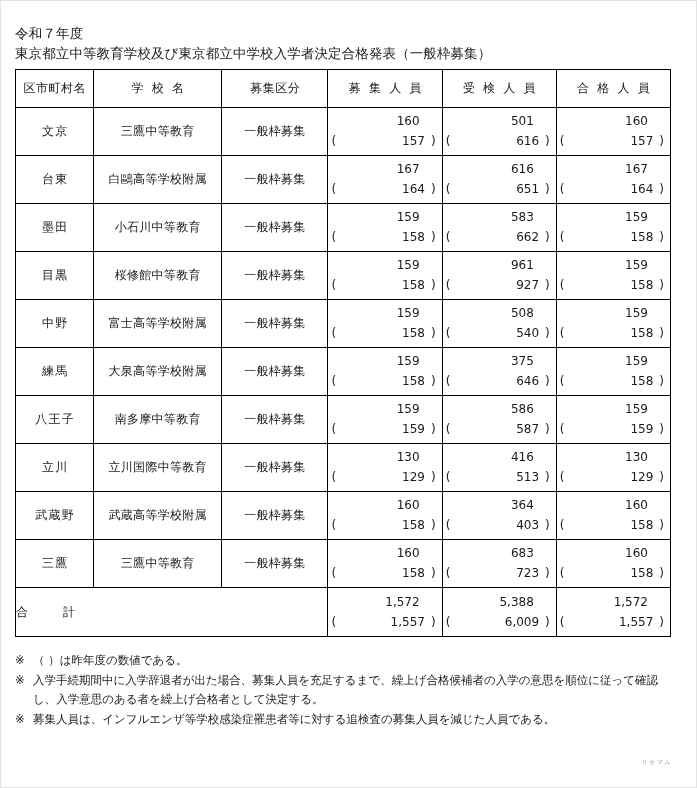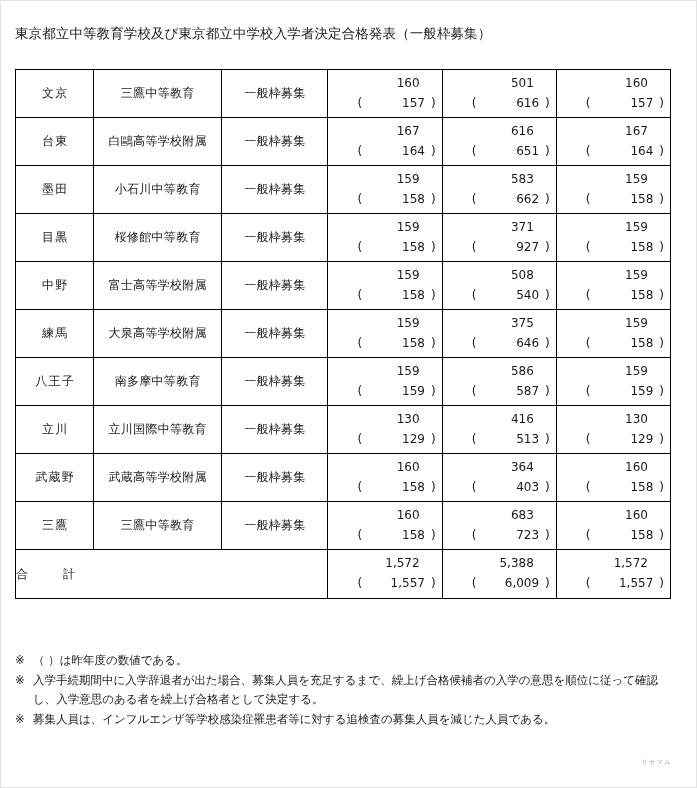--- a/index.html
+++ b/index.html
@@ -84,24 +84,24 @@
   }
   td.city { letter-spacing: 1.2px; text-indent: 1.2px; }
 
   
   td.num {
     padding: 0;
   }
   .numwrap {
     display: flex;
     flex-direction: column;
+    justify-content: center;
     height: 47px;
     box-sizing: border-box;
     padding: 3px 0 4px 0;
-    margin-left: 26px;
   }
   .num-cur {
     text-align: right;
     font-size: 12px;
     padding-right: 22px;
     line-height: 20px;
   }
   .num-prev {
     display: flex;
     align-items: baseline;
@@ -167,33 +167,42 @@
     line-height: 26px;
     font-family: "DejaVu Sans", "Liberation Sans", sans-serif;
   }
 </style>
 </head>
 <body>
 
 <div class="page">
 
   <div class="title-block">
+    <div class="title-line1">令和７年度</div>
     <div class="title-line2">東京都立中等教育学校及び東京都立中学校入学者決定合格発表（一般枠募集）</div>
   </div>
 
   <table class="results">
     <colgroup>
       <col class="col-city">
         <col class="col-school">
         <col class="col-cat">
       <col class="col-num">
         <col class="col-num">
         <col class="col-num">
     </colgroup>
     <tbody id="table-body">
+        <tr class="head-row">
+          <td class="tight">区市町村名</td>
+          <td>学 校 名</td>
+          <td class="tight">募集区分</td>
+          <td>募 集 人 員</td>
+          <td>受 検 人 員</td>
+          <td>合 格 人 員</td>
+        </tr>
         <tr class="data-row">
           <td class="city">文京</td>
           <td class="school">三鷹中等教育</td>
           <td class="cat">一般枠募集</td>
           <td class="num">
             <div class="numwrap">
               <div class="num-cur">160</div>
               <div class="num-prev">
                 <span class="paren-l">(</span>
                 <span class="prev-val">157</span>
@@ -301,21 +310,21 @@
               <div class="num-cur">159</div>
               <div class="num-prev">
                 <span class="paren-l">(</span>
                 <span class="prev-val">158</span>
                 <span class="paren-r">)</span>
               </div>
             </div>
           </td>
           <td class="num">
             <div class="numwrap">
-              <div class="num-cur">371</div>
+              <div class="num-cur">961</div>
               <div class="num-prev">
                 <span class="paren-l">(</span>
                 <span class="prev-val">927</span>
                 <span class="paren-r">)</span>
               </div>
             </div>
           </td>
           <td class="num">
             <div class="numwrap">
               <div class="num-cur">159</div>

